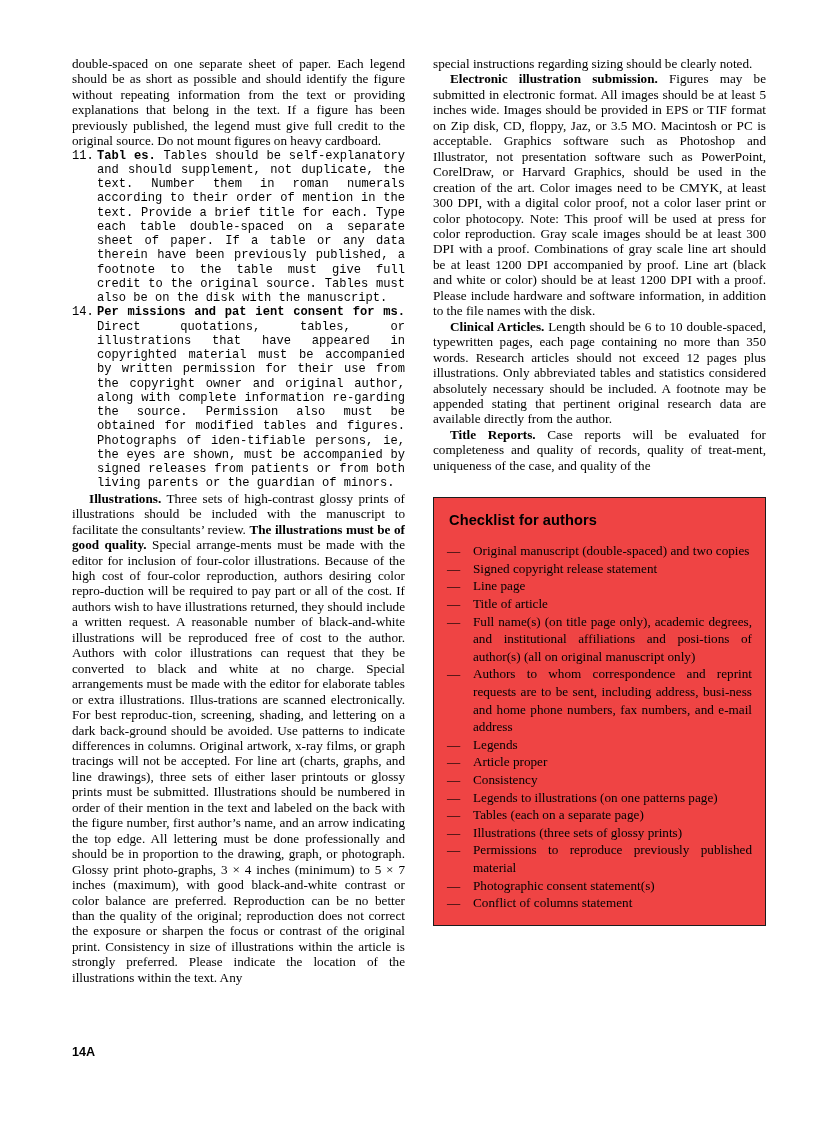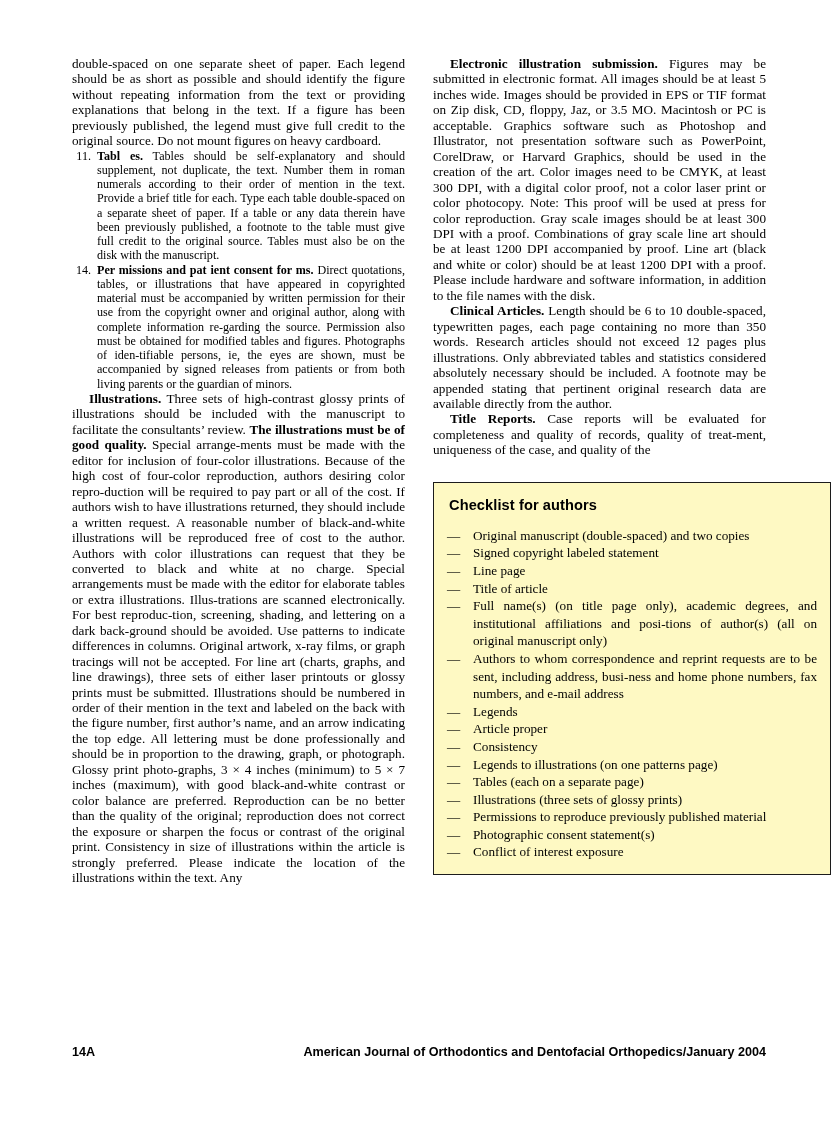--- a/index.html
+++ b/index.html
@@ -64,43 +64,44 @@
     padding: 0;
     list-style: none;
   }
   ol.numlist > li {
     position: relative;
     padding-left: 25px;
     font-size: 12.1px;
     line-height: 14.25px;
     text-align: justify;
     margin: 0;
+    font-family: Liberation Mono, monospace;
   }
   ol.numlist > li .num {
     position: absolute;
     left: 0;
     top: 0;
     width: 19px;
     text-align: right;
     font-size: 12.1px;
   }
   ol.numlist > li .litext {
     display: block;
   }
 
   
   .box-wrap {
     margin-top: 24px;
   }
   .checklist-box {
     border: 1.6px solid #1c1c1c;
-    background: #fef9c3;
+    background: #ef4444;
     padding: 14px 13px 13px 13px;
     box-sizing: border-box;
-    width: 398px;
+    width: 333px;
   }
   .checklist-title {
     font-family: "Liberation Sans", sans-serif;
     font-weight: bold;
     font-size: 14.6px;
     line-height: 17px;
     margin: 0 0 13px 2px;
     letter-spacing: 0.1px;
   }
   ul.checklist {
@@ -124,23 +125,23 @@
   }
   ul.checklist > li .cl-text {
     display: block;
   }
   .footer {
     position: absolute;
     left: 72px;
     top: 1045px;
     width: 694px;
     display: flex;
-    flex-direction: row;
+    flex-direction: column;
     justify-content: space-between;
-    align-items: center;
+    align-items: flex-start;
     font-family: "Liberation Sans", sans-serif;
     font-weight: bold;
     font-size: 12.6px;
   }
   .footer .pagenum { white-space: nowrap; }
   .footer .journal { white-space: nowrap; }
 </style>
 </head>
 <body>
 
@@ -163,38 +164,39 @@
             <span class="litext"><span class="runin">Per missions and pat ient  consent  for ms.</span><span> Direct quotations, tables, or illustrations that have appeared in copyrighted material must be accompanied by written permission for their use from the copyright owner and original author, along with complete information re-garding the source. Permission also must be obtained for modified tables and figures. Photographs of iden-tifiable persons, ie, the eyes are shown, must be accompanied by signed releases from patients or from both living parents or the guardian of minors.</span></span>
           </li>
         </ol>
 
         <p class="body-text indent"><span class="runin">Illustrations.</span><span> Three sets of high-contrast glossy prints of illustrations should be included with the manuscript to facilitate the consultants’ review. </span><span class="boldrun">The illustrations must be of good quality.</span><span> Special arrange-ments must be made with the editor for inclusion of four-color illustrations. Because of the high cost of four-color reproduction, authors desiring color repro-duction will be required to pay part or all of the cost. If authors wish to have illustrations returned, they should include a written request. A reasonable number of black-and-white illustrations will be reproduced free of cost to the author. Authors with color illustrations can request that they be converted to black and white at no charge. Special arrangements must be made with the editor for elaborate tables or extra illustrations. Illus-trations are scanned electronically. For best reproduc-tion, screening, shading, and lettering on a dark back-ground should be avoided. Use patterns to indicate differences in columns. Original artwork, x-ray films, or graph tracings will not be accepted. For line art (charts, graphs, and line drawings), three sets of either laser printouts or glossy prints must be submitted. Illustrations should be numbered in order of their mention in the text and labeled on the back with the figure number, first author’s name, and an arrow indicating the top edge. All lettering must be done professionally and should be in proportion to the drawing, graph, or photograph. Glossy print photo-graphs, 3 × 4 inches (minimum) to 5 × 7 inches (maximum), with good black-and-white contrast or color balance are preferred. Reproduction can be no better than the quality of the original; reproduction does not correct the exposure or sharpen the focus or contrast of the original print. Consistency in size of illustrations within the article is strongly preferred. Please indicate the location of the illustrations within the text. Any</span></p>
 
       </div>
 
       <div class="col-right">
 
+        <p class="body-text">special instructions regarding sizing should be clearly noted.</p>
 
         <p class="body-text indent"><span class="runin">Electronic illustration submission.</span><span> Figures may be submitted in electronic format. All images should be at least 5 inches wide. Images should be provided in EPS or TIF format on Zip disk, CD, floppy, Jaz, or 3.5 MO. Macintosh or PC is acceptable. Graphics software such as Photoshop and Illustrator, not presentation software such as PowerPoint, CorelDraw, or Harvard Graphics, should be used in the creation of the art. Color images need to be CMYK, at least 300 DPI, with a digital color proof, not a color laser print or color photocopy. Note: This proof will be used at press for color reproduction. Gray scale images should be at least 300 DPI with a proof. Combinations of gray scale line art should be at least 1200 DPI accompanied by proof. Line art (black and white or color) should be at least 1200 DPI with a proof. Please include hardware and software information, in addition to the file names with the disk.</span></p>
 
         <p class="body-text indent"><span class="runin">Clinical Articles.</span><span> Length should be 6 to 10 double-spaced, typewritten pages, each page containing no more than 350 words. Research articles should not exceed 12 pages plus illustrations. Only abbreviated tables and statistics considered absolutely necessary should be included. A footnote may be appended stating that pertinent original research data are available directly from the author.</span></p>
 
         <p class="body-text indent"><span class="runin">Title Reports.</span><span> Case reports will be evaluated for completeness and quality of records, quality of treat-ment, uniqueness of the case, and quality of the</span></p>
 
         <div class="box-wrap">
           <div class="checklist-box">
             <div class="checklist-title">Checklist for authors</div>
             <ul class="checklist">
               <li>
                 <span class="dash">—</span>
                 <span class="cl-text">Original manuscript (double-spaced) and two copies</span>
               </li>
               <li>
                 <span class="dash">—</span>
-                <span class="cl-text">Signed copyright labeled statement</span>
+                <span class="cl-text">Signed copyright release statement</span>
               </li>
               <li>
                 <span class="dash">—</span>
                 <span class="cl-text">Line page</span>
               </li>
               <li>
                 <span class="dash">—</span>
                 <span class="cl-text">Title of article</span>
               </li>
               <li>
@@ -232,29 +234,28 @@
               <li>
                 <span class="dash">—</span>
                 <span class="cl-text">Permissions to reproduce previously published material</span>
               </li>
               <li>
                 <span class="dash">—</span>
                 <span class="cl-text">Photographic consent statement(s)</span>
               </li>
               <li>
                 <span class="dash">—</span>
-                <span class="cl-text">Conflict of interest exposure</span>
+                <span class="cl-text">Conflict of columns statement</span>
               </li>
             </ul>
           </div>
         </div>
 
       </div>
 
     </div>
   </div>
 
   <div class="footer">
     <span class="pagenum">14A</span>
-    <span class="journal">American Journal of Orthodontics and Dentofacial Orthopedics/January 2004</span>
   </div>
 
 </div>
 
 </body></html>

